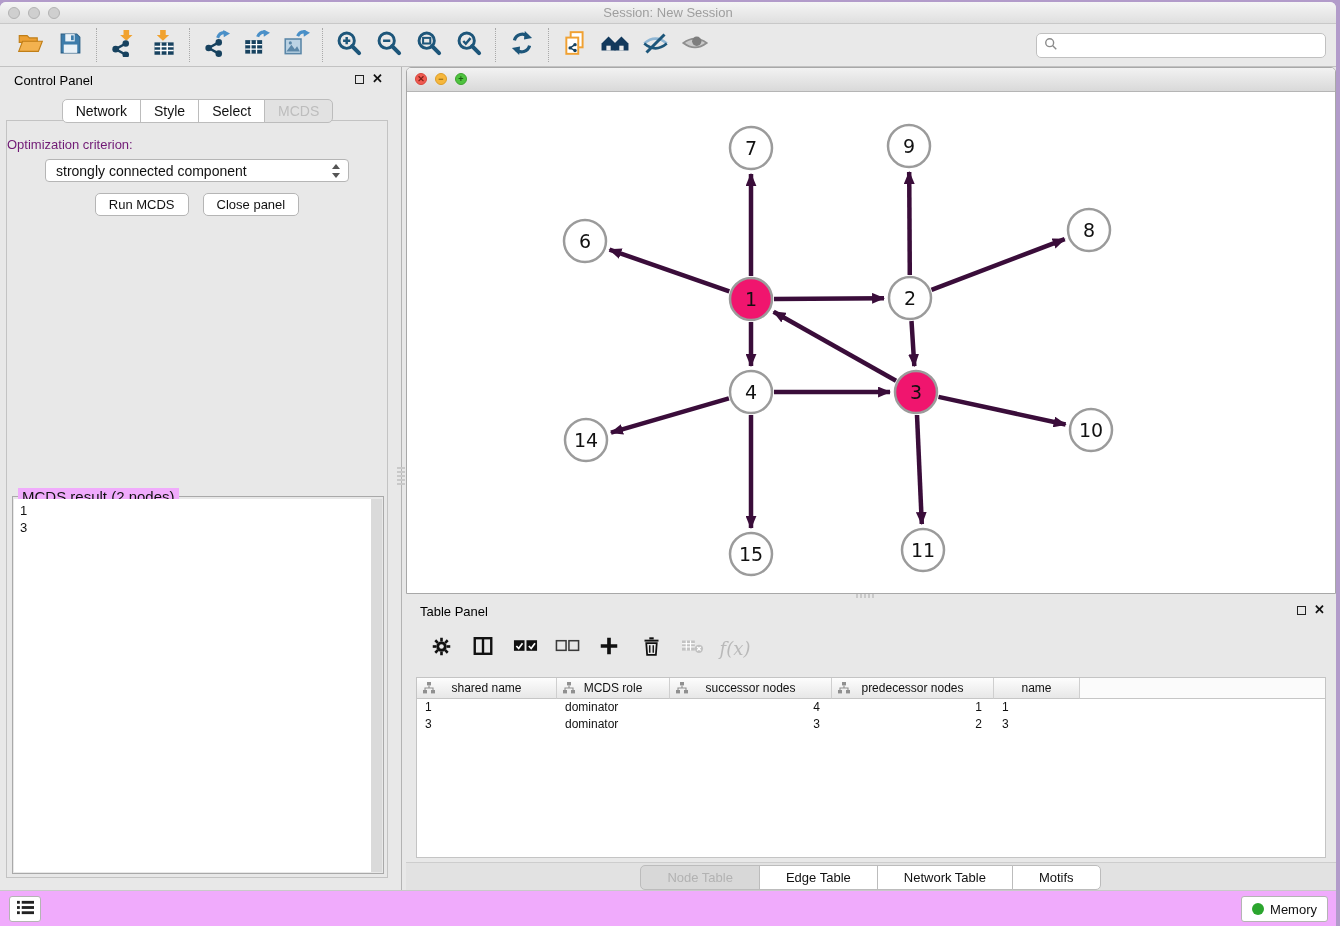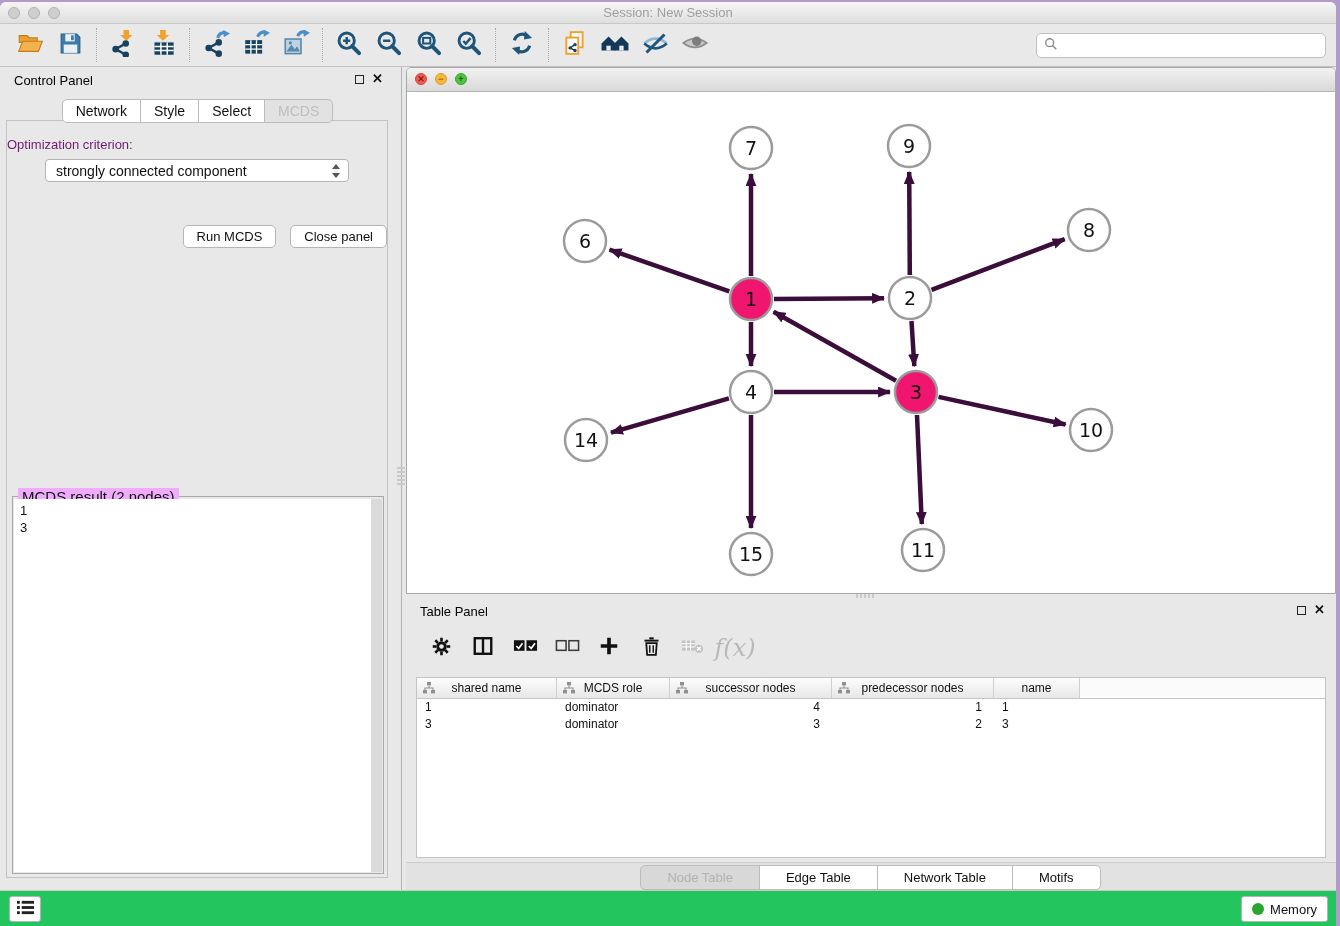--- a/index.html
+++ b/index.html
@@ -47,21 +47,21 @@
     border:1px solid #c3c3c3; background:#e8e8e8; }
   .opt-label { position:absolute; left:0; right:0; top:16px; text-align:left; font-size:13px; color:#701a75; }
   .cp-select { position:absolute; left:38px; right:38px; top:38px; height:23px; background:#fff;
     border:1px solid #b5b5b5; border-radius:4px; font-size:14px; display:flex; align-items:center;
     padding-left:10px; color:#111; }
   .stepper { position:absolute; right:6px; top:3px; width:11px; height:16px; }
   .stepper .up, .stepper .dn { position:absolute; left:1px; width:0; height:0;
     border-left:4.5px solid transparent; border-right:4.5px solid transparent; }
   .stepper .up { top:1px; border-bottom:5px solid #555; }
   .stepper .dn { bottom:1px; border-top:5px solid #555; }
-  .cp-buttons { position:absolute; left:0; right:0; top:72px; display:flex; justify-content:flex-end; gap:14px;margin-top:32px; }
+  .cp-buttons { position:absolute; left:0; right:0; top:72px; display:flex; justify-content:center; gap:14px; }
   .mac-btn { padding:3px 13px; background:#fff; border:1px solid #b5b5b5; border-radius:5px;
     font-size:13px; color:#111; }
   .result-fieldset { position:absolute; left:12px; width:372px; top:429px; height:378px;
     border:1px solid #a9a9a9; }
   .result-legend { position:absolute; top:-9px; left:5px; background:#f0abfc; padding:0 4px;
     font-size:15px; color:#111; }
   .result-inner { position:absolute; left:1px; right:1px; top:2px; bottom:1px; background:#fff;
     font-size:13px; line-height:17px; padding:3px 6px; white-space:pre; color:#111; }
   .result-scroll { position:absolute; right:1px; top:2px; bottom:1px; width:11px; background:#dadada; }
 
@@ -83,42 +83,42 @@
   .net-titlebar .title { position:absolute; left:0; right:0; top:4px; text-align:center;
     font-size:13px; color:#111; }
   .net-canvas { position:absolute; left:0; top:24px; right:0; bottom:0; background:#fff; }
   .net-canvas svg { position:absolute; left:0; top:0; }
 
   
   #table-panel { position:absolute; left:0; right:0; top:531px; bottom:0; background:#e8e8e8; }
   .tp-toolbar { position:absolute; left:10px; right:10px; top:29px; height:42px;
     display:flex; align-items:center; gap:8px; padding-left:8px; }
   .tp-btn { width:34px; height:32px; display:flex; align-items:center; justify-content:center; }
-  .fx-label { font-style:italic; font-family:"DejaVu Serif", serif; font-size:24px; color:#b9b9b9; }
+  .fx-label { font-style:italic; font-family:"DejaVu Serif", serif; font-size:18px; color:#b9b9b9; }
   .tp-table { position:absolute; left:10px; right:10px; top:79px; height:181px; background:#fff;
     border:1px solid #c4c4c4; overflow:hidden; }
   .thead { display:flex; height:21px; }
   .th { position:relative; display:flex; align-items:center; justify-content:center; gap:5px;
     background:linear-gradient(#fdfdfd,#e7e7e7); border-right:1px solid #cfcfcf;
     border-bottom:1px solid #c6c6c6; font-size:12px; color:#111; }
   .th svg { position:absolute; left:6px; top:4px; }
   .thead .pad { flex:1; background:#fbfbfb; border-bottom:1px solid #c6c6c6; }
   .tr { display:flex; height:17px; font-size:12px; color:#111; }
   .td { padding:1px 8px; overflow:hidden; white-space:nowrap; }
   .td.r { text-align:right; padding-right:12px; }
   .tp-tabs-strip { position:absolute; left:0; right:0; top:264px; height:29px; background:#e2e2e2;
     border-top:1px solid #cdcdcd; display:flex; justify-content:center; align-items:center; }
   .bt-tab { padding:4px 26px; font-size:13px; background:#fff; border:1px solid #bcbcbc;
     margin-left:-1px; color:#111; }
   .bt-tab:first-child { border-radius:5px 0 0 5px; }
   .bt-tab:last-child { border-radius:0 5px 5px 0; }
   .bt-tab.sel { background:#d8d8d8; color:#b2b2b2; }
 
   
-  .statusbar { position:absolute; left:0; right:0; bottom:0; height:36px; background:#22c55e;
+  .statusbar { position:absolute; left:0; right:0; bottom:0; height:36px; background:#f0abfc;
     border-top:1px solid #c9c9c9; }
   .list-btn { position:absolute; left:9px; top:5px; width:32px; height:26px; background:#fff;
     border:1px solid #b4b4b4; border-radius:3px; display:flex; align-items:center; justify-content:center; }
   .memory-btn { position:absolute; right:8px; top:5px; height:26px; background:#fff;
     border:1px solid #b4b4b4; border-radius:3px; display:flex; align-items:center; gap:6px;
     padding:0 10px; font-size:13px; color:#111; }
   .memory-dot { width:12px; height:12px; border-radius:50%; }
 </style>
 </head>
 <body>

